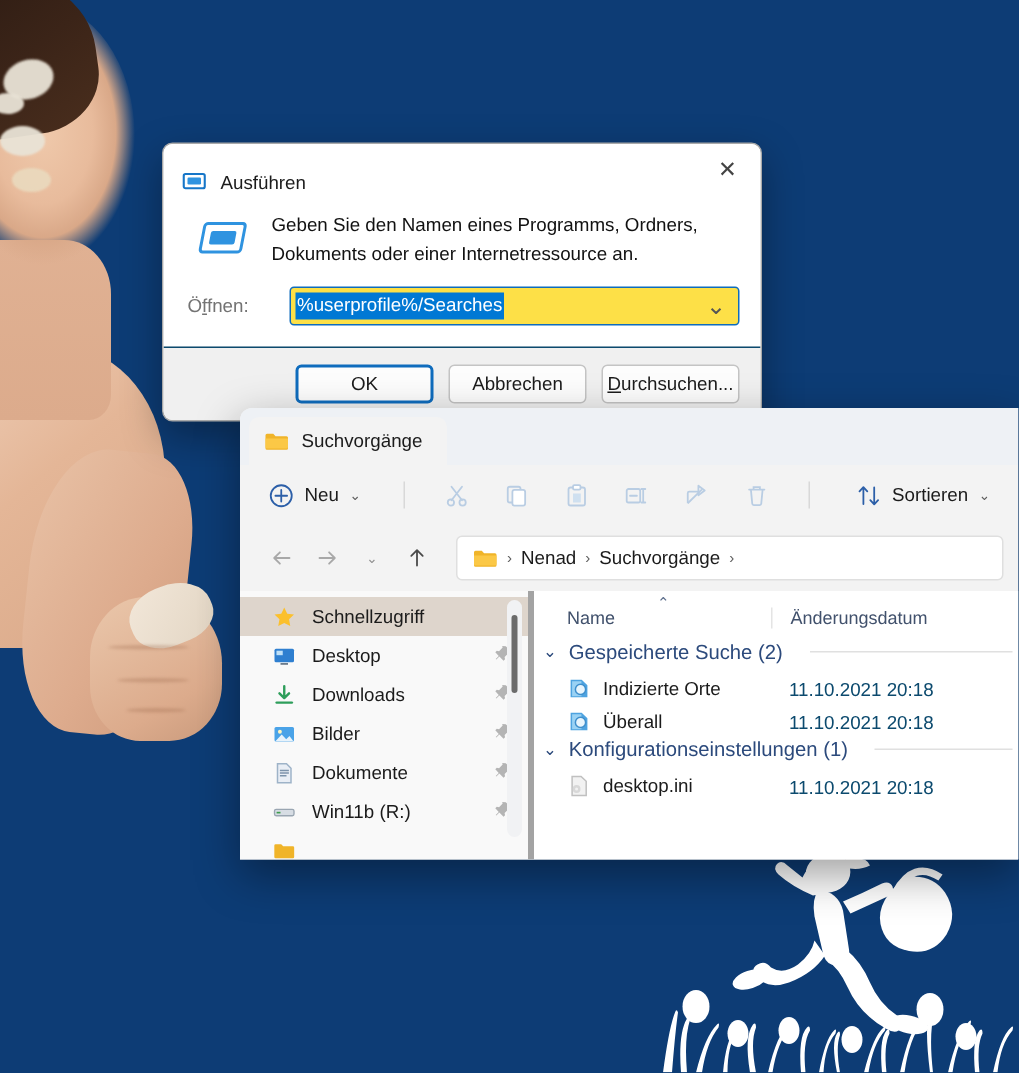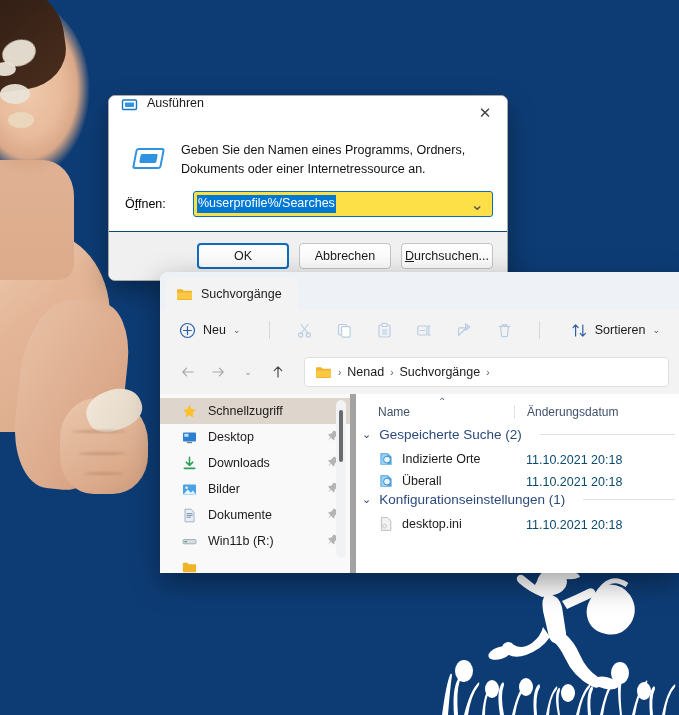--- a/index.html
+++ b/index.html
@@ -91,37 +91,37 @@
   
   .run-dialog {
     position: absolute; left: 108px; top: 95px; width: 400px;
     background: #ffffff;
     border: 1px solid #a9a9a9;
     border-radius: 7px;
     box-shadow: 0 10px 26px rgba(0,0,0,.34);
     overflow: hidden;
   }
   .run-titlebar {
-    height: 33px; display: flex; align-items: flex-start;
+    height: 33px; display: flex; align-items: flex-end;
     padding: 0 0 0 12px; background: #ffffff;
   }
   .run-title-icon { width: 17px; height: 17px; margin-right: 9px; flex: 0 0 auto; }
   .run-title-text { font-size: 12.5px; color: #1b1b1b; flex: 1; }
   .run-close {
     width: 44px; height: 33px; display:flex; align-items:center; justify-content:center;
     font-size: 15px; color:#444; cursor: default;
   }
 
   .run-body { padding: 6px 14px 14px 14px; background:#fff; }
   .run-desc-row { display:flex; align-items:flex-start; margin: 4px 0 12px 0; }
   .run-big-icon { width: 36px; height: 34px; margin: 4px 14px 0 8px; flex:0 0 auto; }
   .run-desc { font-size: 12.5px; color:#111; line-height: 1.52; padding-top:2px; }
 
   .run-open-row { display:flex; align-items:center; gap:10px; margin-left: 2px; }
-  .run-open-label { font-size: 12.5px; color:#000000; width: 58px; }
+  .run-open-label { font-size: 12.5px; color:#737373; width: 58px; }
   .run-open-label u { text-decoration: underline; }
   .run-combo {
     flex:1; height: 26px; border: 1px solid #0f6cbd; border-radius: 3px;
     background:#fde047; display:flex; align-items:center; padding: 0 2px 0 3px;
     position: relative;
   }
   .run-combo-value {
     font-size: 12.5px; color:#ffffff; background:#0078d4;
     padding: 1px 1px 2px 1px; line-height: 1.25; white-space: nowrap;
   }
@@ -194,21 +194,21 @@
     border: 1px solid #dfdfdf; border-radius: 4px;
     display:flex; align-items:center; gap: 6px; padding: 0 10px;
     font-size: 12.5px; color:#1b1b1b;
   }
   .crumb-sep { color:#5f5f5f; font-size: 10px; }
 
   .exp-main { display:flex; height: calc(100% - 38px - 40px - 44px); background:#fff; }
 
   .exp-nav {
     width: 196px; background:#f9f9f9; position:relative; padding-top: 4px;
-    border-right: 6px solid #a3a3a3;
+    border-right: 4px solid #a3a3a3;
   }
   .nav-item {
     height: 26px; display:flex; align-items:center; gap: 9px;
     padding: 0 10px 0 22px; font-size: 12.5px; color:#1b1b1b;
     position: relative;
   }
   .nav-item.selected { background:#ded5cc; }
   .nav-ico { width: 17px; height: 15px; flex:0 0 auto; display:flex; align-items:center; }
   .pin { margin-left:auto; opacity:.62; }
   .nav-scroll {

